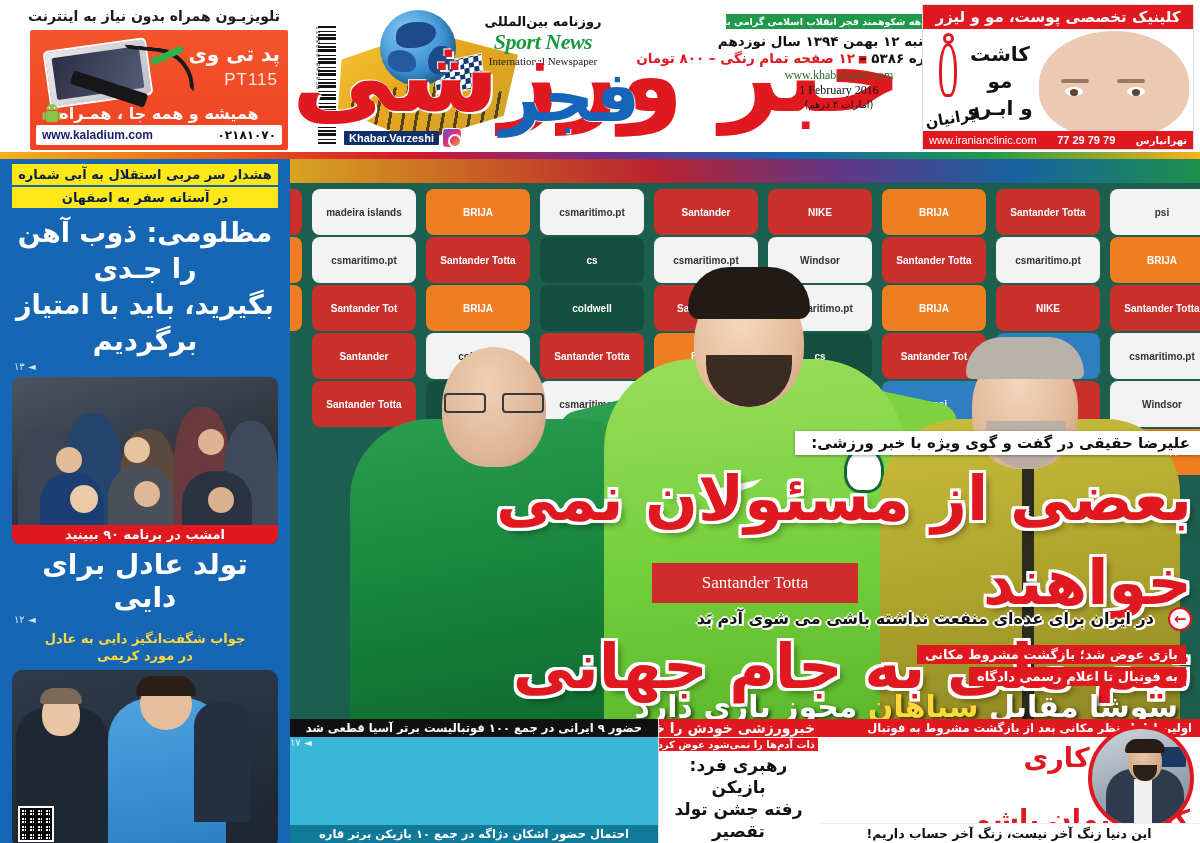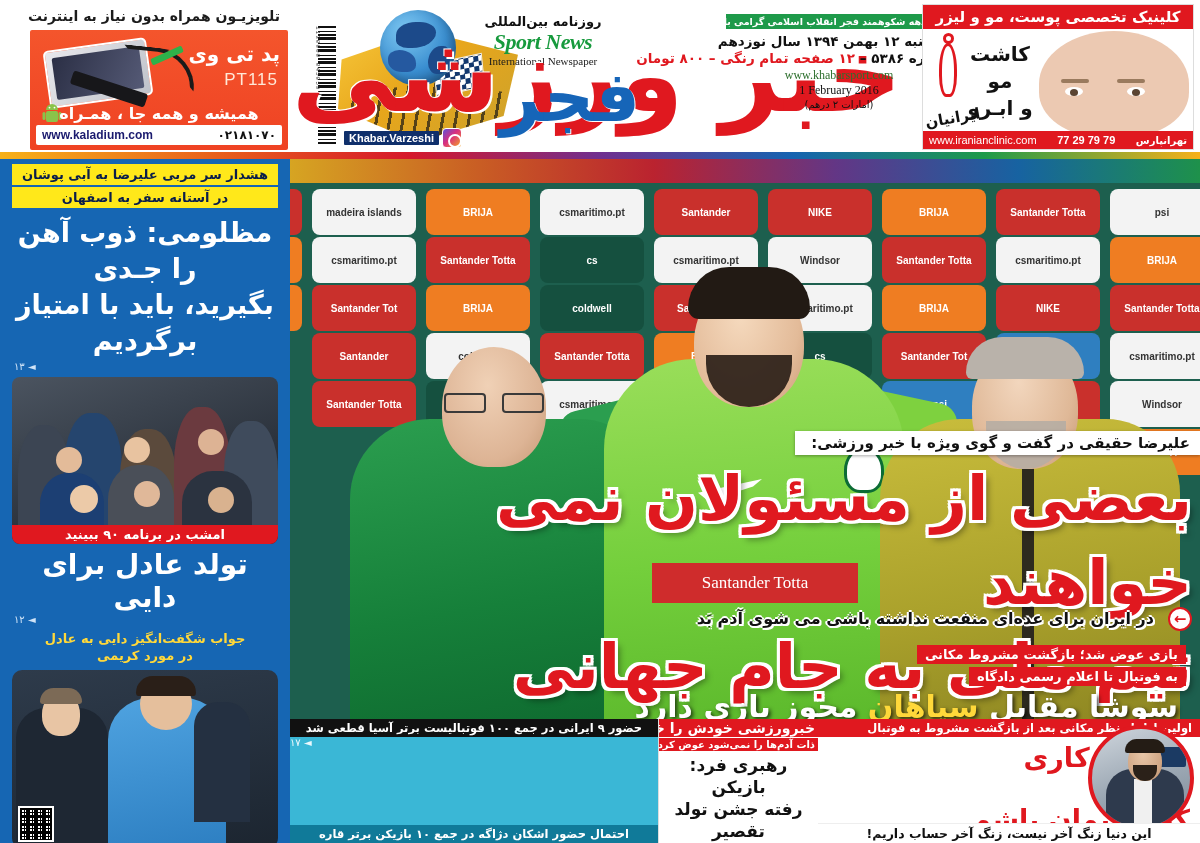--- a/index.html
+++ b/index.html
@@ -571,21 +571,21 @@
         <span class="ad-right-url">www.iranianclinic.com</span>
       </div>
     </div>
   </div>
 
   <div class="rainbow-rule"></div>
 
   <div class="left-col">
 
     <div>
-      <div class="lc-kicker">هشدار سر مربی علیرضا به آبی پوشان</div>
+      <div class="lc-kicker">هشدار سر مربی استقلال به آبی شماره</div>
       <div class="lc-kicker lc-kicker2">در آستانه سفر به اصفهان</div>
       <div class="lc-head">
         <div>مظلومی: ذوب آهن را جـدی</div>
         <div>بگیرید، باید با امتیاز برگردیم</div>
       </div>
       <div class="lc-pageno">◄ ۱۳</div>
       <div class="lc-photo1">
         <div class="crowd">
           <div class="ppl" style="left:6px;  top:48px;  width:52px; height:110px; background:#3c4553;"></div>
           <div class="ppl" style="left:52px; top:36px;  width:58px; height:122px; background:#25456e;"></div>

